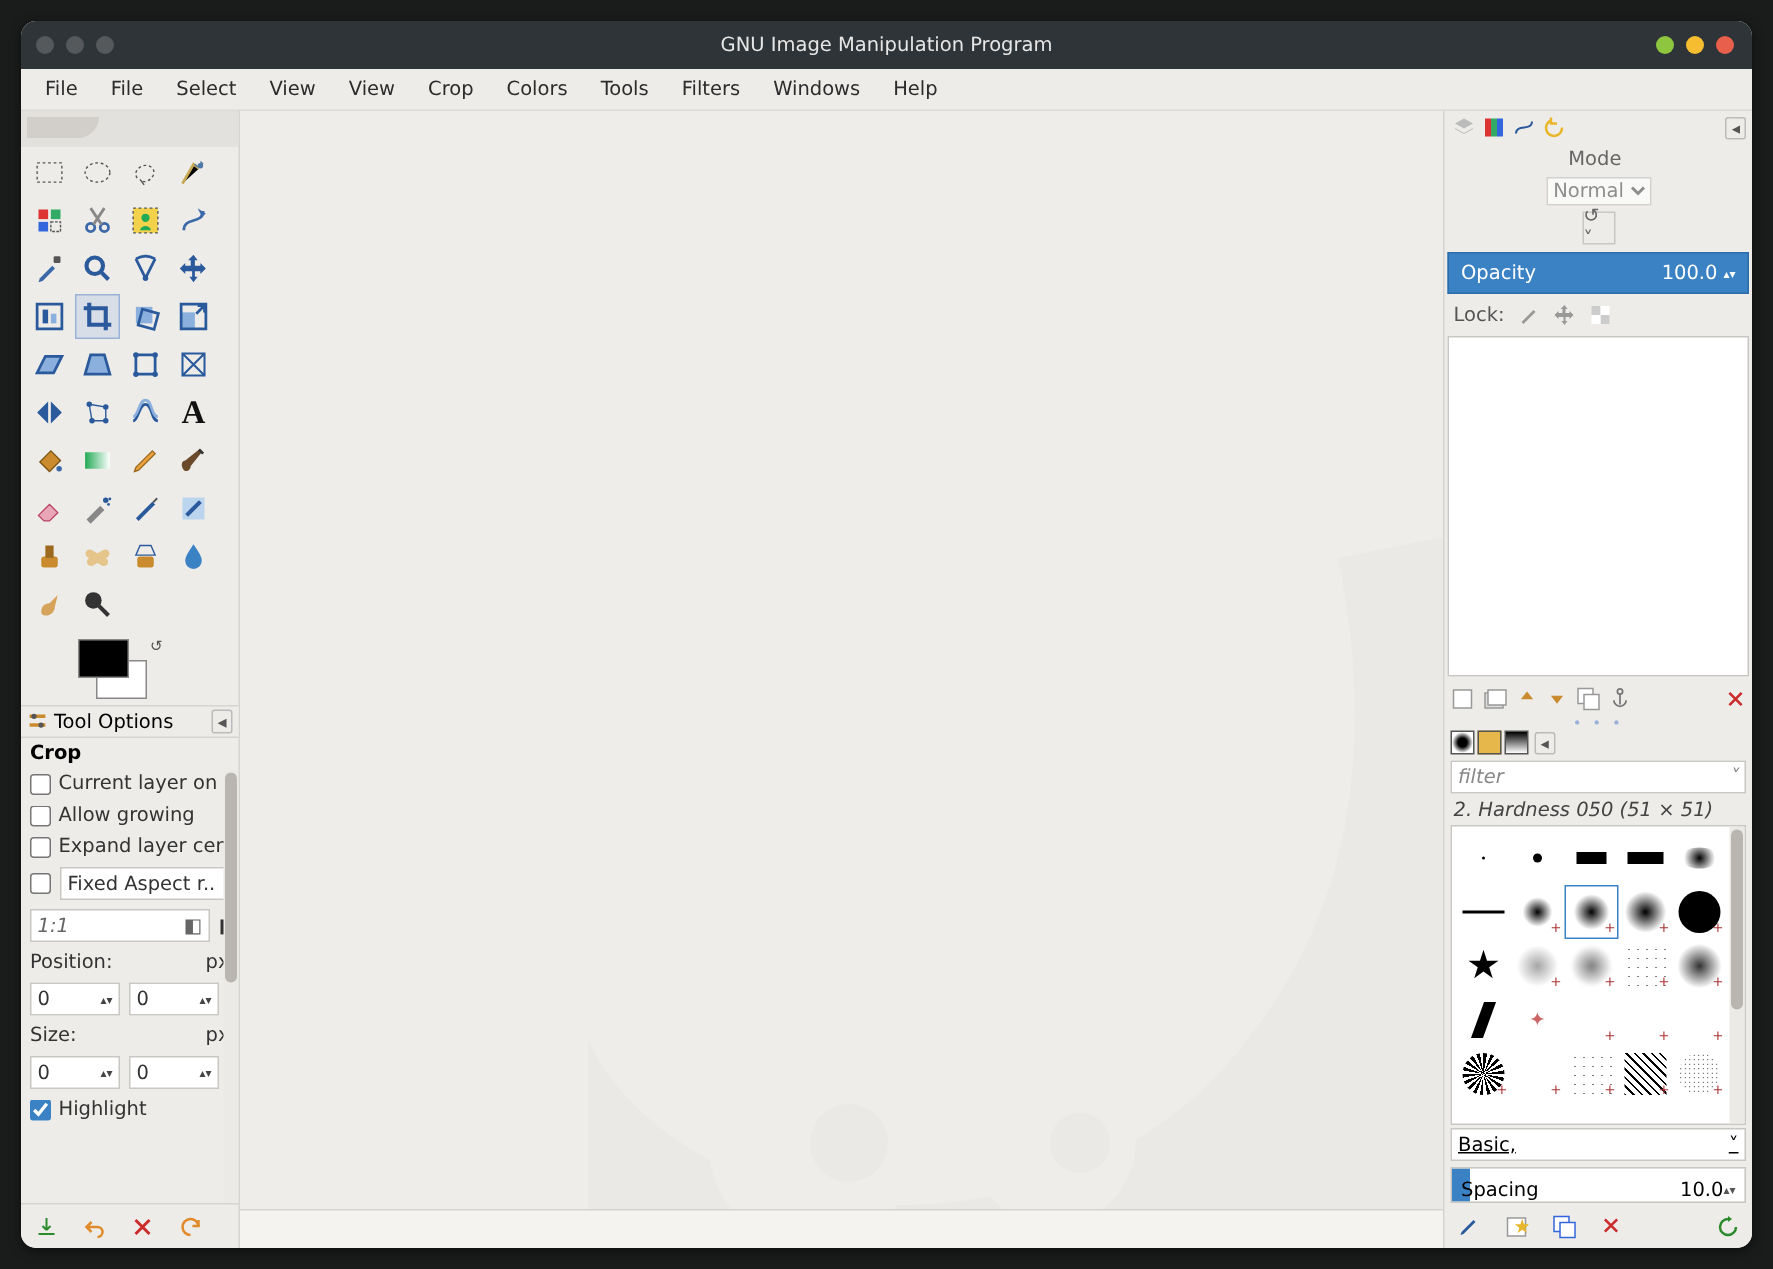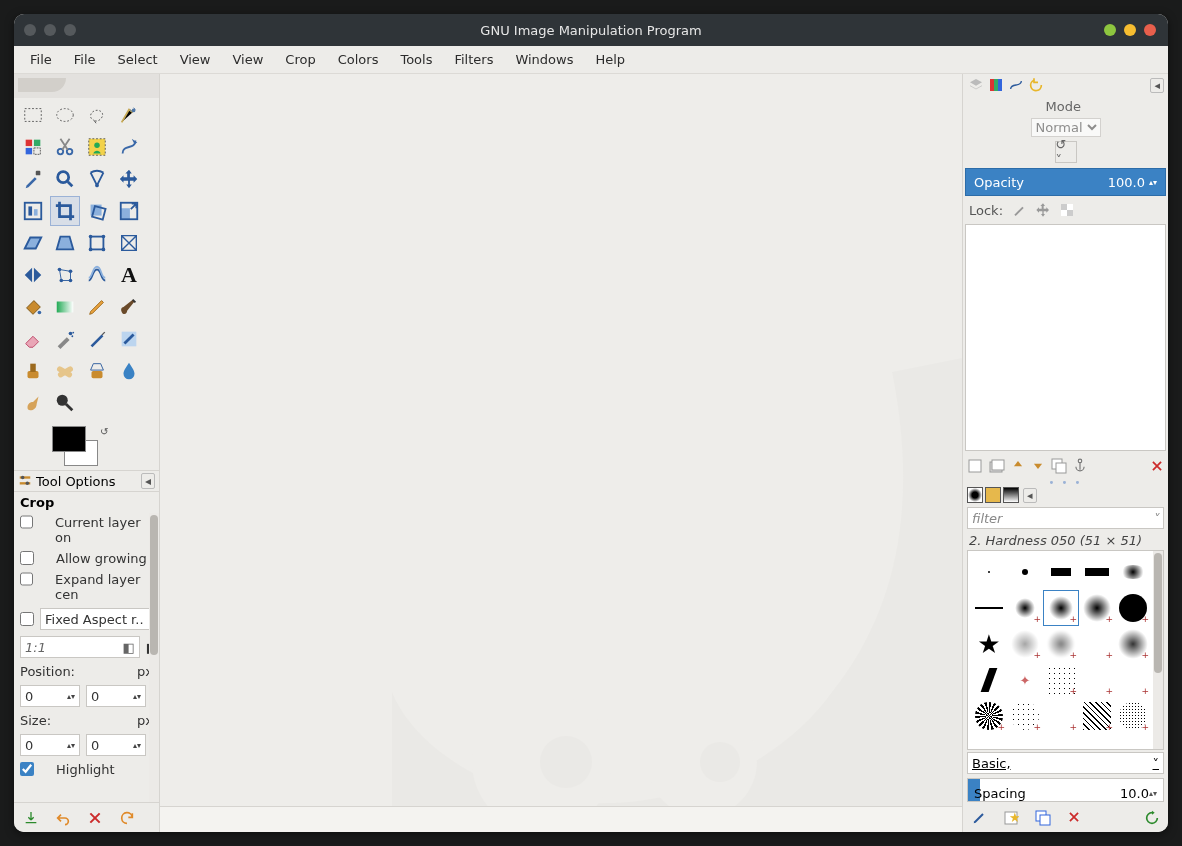--- a/index.html
+++ b/index.html
@@ -34,21 +34,21 @@
   .fgbg .fg { position:absolute; left:38px; top:2px; width:34px; height:26px; background:#000; border:1px solid #888; }
   .fgbg .bg { position:absolute; left:50px; top:16px; width:34px; height:26px; background:#fff; border:1px solid #888; }
   .fgbg .mini { position:absolute; left:86px; top:2px; font-size:10px; color:#555; }
 
   .tool-options-header { display:flex; align-items:center; height:22px; background:#edece9; border-top:1px solid #d6d4d0; border-bottom:1px solid #d6d4d0; padding:0 4px; gap:4px;}
   .tool-options-header .spacer { flex:1; }
   .tool-options-header .close-tab { font-size:12px; color:#555; border:1px solid #bbb; padding:0 3px; border-radius:2px; }
   .sub-header { font-weight:600; padding:3px 6px; }
   .options-scroll { flex:1; overflow:hidden; position:relative; }
   .options-body { padding: 2px 6px; display:flex; flex-direction:column; gap:6px; color:#333; }
-  .chk { display:flex; gap:22px; }
+  .chk { display:flex; align-items:center; gap:5px; }
   .chk input { width:14px; height:14px; accent-color:#3b82c4; }
   .combo { border:1px solid #c9c7c3; background:#fff; padding:2px 4px; height:22px; display:flex; align-items:center; }
   .scroll-thumb { position:absolute; right:0; top:0; width:10px; height:100%; background:#eceae7; }
   .scroll-thumb .thumb { position:absolute; left:1px; top:2px; width:8px; height:140px; background:#b9b6b1; border-radius:4px; }
 
   .row2 { display:flex; gap:6px; align-items:center; }
   .num { display:flex; align-items:center; border:1px solid #c9c7c3; background:#fff; padding:0 4px; height:22px; width:60px; justify-content:space-between; }
   .spin { display:flex; flex-direction:column; line-height:7px; font-size:8px; color:#444; }
 
   .footer-icons { height:30px; display:flex; align-items:center; gap:14px; padding:0 8px; border-top:1px solid #d6d4d0; }

